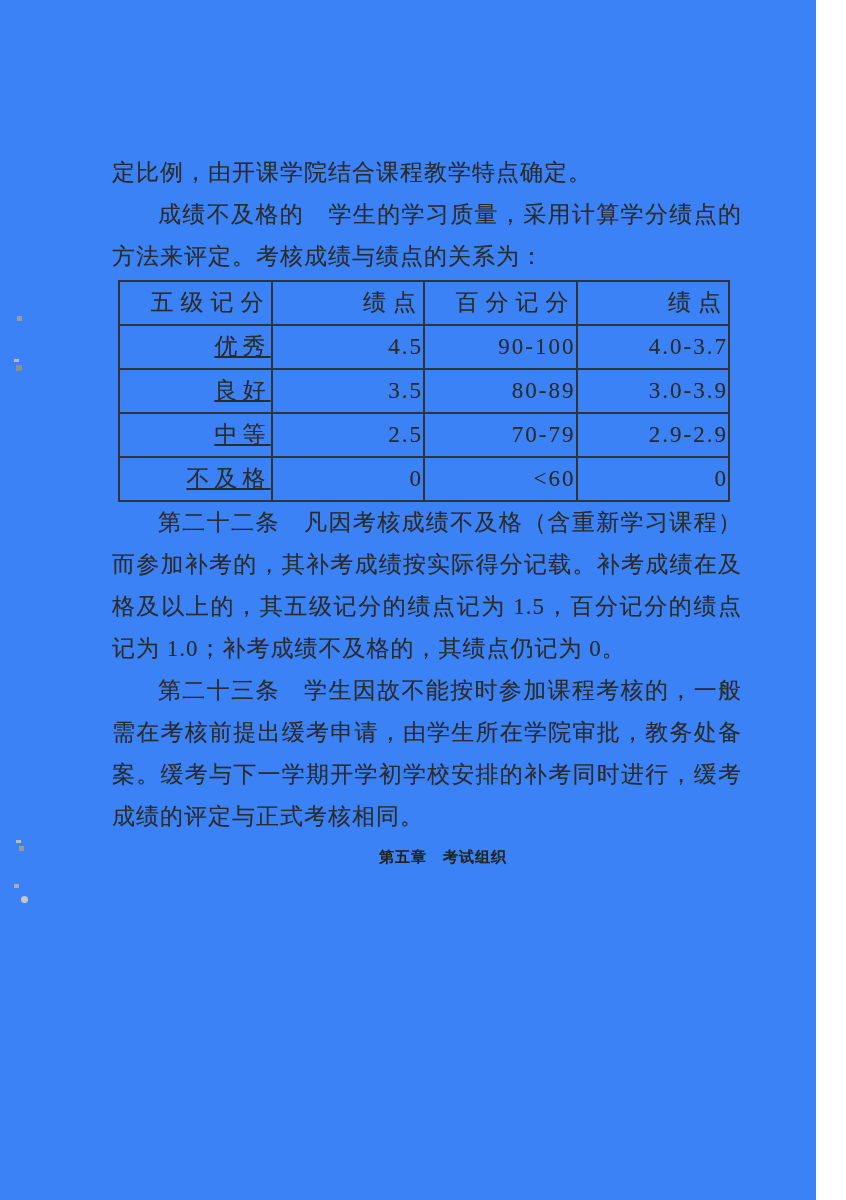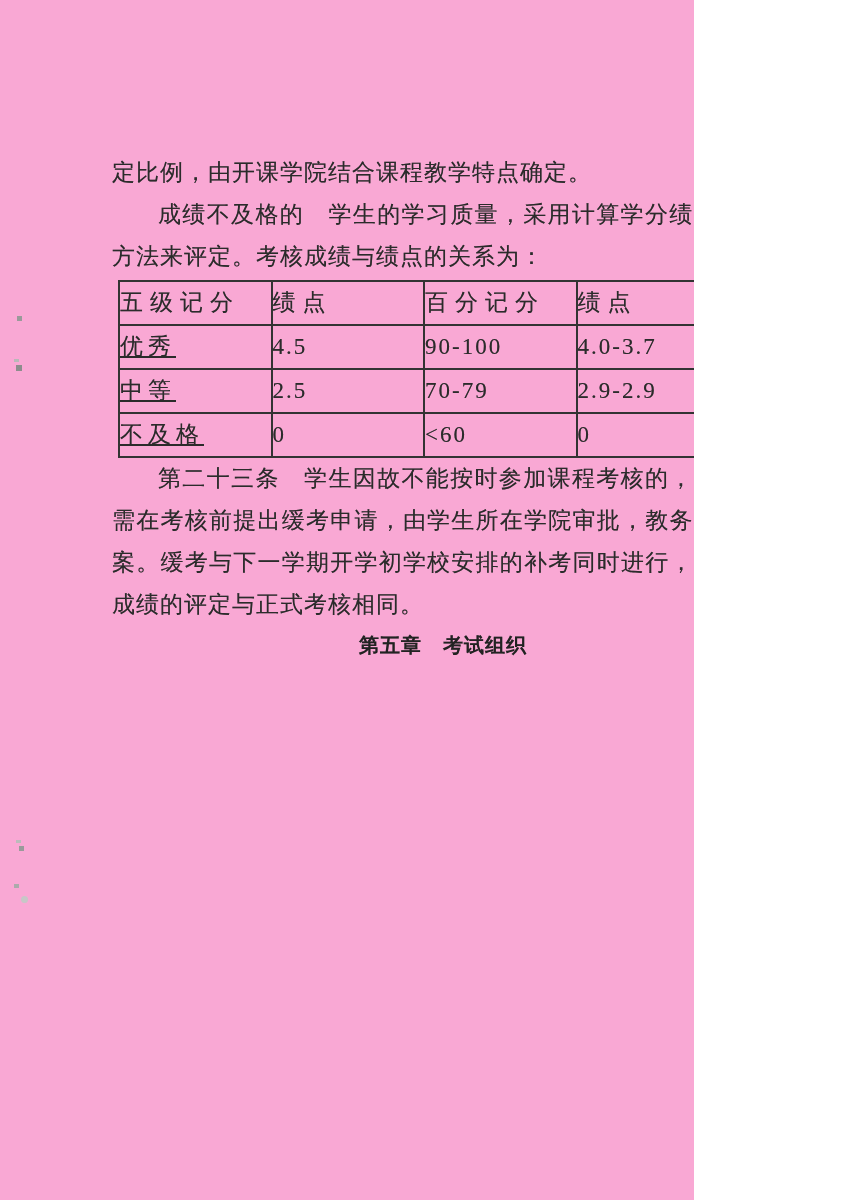--- a/index.html
+++ b/index.html
@@ -2,23 +2,23 @@
 <html><head>
 <meta charset="utf-8">
 <style>
   html, body {
     margin: 0;
     padding: 0;
     background: #ffffff;
   }
   .page {
     position: relative;
-    width: 694px;
+    width: 816px;
     height: 1200px;
-    background: #f9a8d4;
+    background: #3b82f6;
     overflow: hidden;
     font-family: "Liberation Serif", serif;
   }
   .content {
     position: absolute;
     left: 112px;
     top: 152px;
     width: 630px;
     font-size: 23px;
     line-height: 42px;
@@ -32,21 +32,21 @@
     text-indent: 2em;
   }
   .content p.continuation {
     text-indent: 0;
   }
   table.grade-table {
     border-collapse: collapse;
     table-layout: fixed;
     width: 612px;
     margin: 2px 0 0 6px;
-    text-align: left;
+    text-align: right;
     font-size: 23px;
     color: #2b2b2b;
   }
   table.grade-table th,
   table.grade-table td {
     border: 2px solid #333333;
     padding: 0;
     font-weight: normal;
     text-indent: 0;
   }
@@ -59,21 +59,21 @@
     letter-spacing: 2px;
   }
   table.grade-table td:first-child {
     letter-spacing: 5px;
     text-decoration: underline;
   }
   h2.chapter-heading {
     margin: 4px 0 12px;
     font-family: "Liberation Sans", sans-serif;
     font-weight: bold;
-    font-size: 20px;
+    font-size: 15px;
     line-height: 30px;
     letter-spacing: 1px;
     text-align: center;
     text-indent: 0;
     color: #222222;
     transform: translateX(16px);
   }
   .speck {
     position: absolute;
     background: #9a9a9a;
@@ -108,34 +108,41 @@
         </tr>
       </thead>
       <tbody>
         <tr>
           <td>优秀</td>
           <td>4.5</td>
           <td>90-100</td>
           <td>4.0-3.7</td>
         </tr>
         <tr>
+          <td>良好</td>
+          <td>3.5</td>
+          <td>80-89</td>
+          <td>3.0-3.9</td>
+        </tr>
+        <tr>
           <td>中等</td>
           <td>2.5</td>
           <td>70-79</td>
           <td>2.9-2.9</td>
         </tr>
         <tr>
           <td>不及格</td>
           <td>0</td>
           <td>&lt;60</td>
           <td>0</td>
         </tr>
       </tbody>
     </table>
 
+    <p>第二十二条　凡因考核成绩不及格（含重新学习课程）而参加补考的，其补考成绩按实际得分记载。补考成绩在及格及以上的，其五级记分的绩点记为 1.5，百分记分的绩点记为 1.0；补考成绩不及格的，其绩点仍记为 0。</p>
 
     <p>第二十三条　学生因故不能按时参加课程考核的，一般需在考核前提出缓考申请，由学生所在学院审批，教务处备案。缓考与下一学期开学初学校安排的补考同时进行，缓考成绩的评定与正式考核相同。</p>
 
     <h2 class="chapter-heading">第五章　考试组织</h2>
 
 
   </div>
 
   <div class="speck s1"></div>
   <div class="speck s2"></div>

